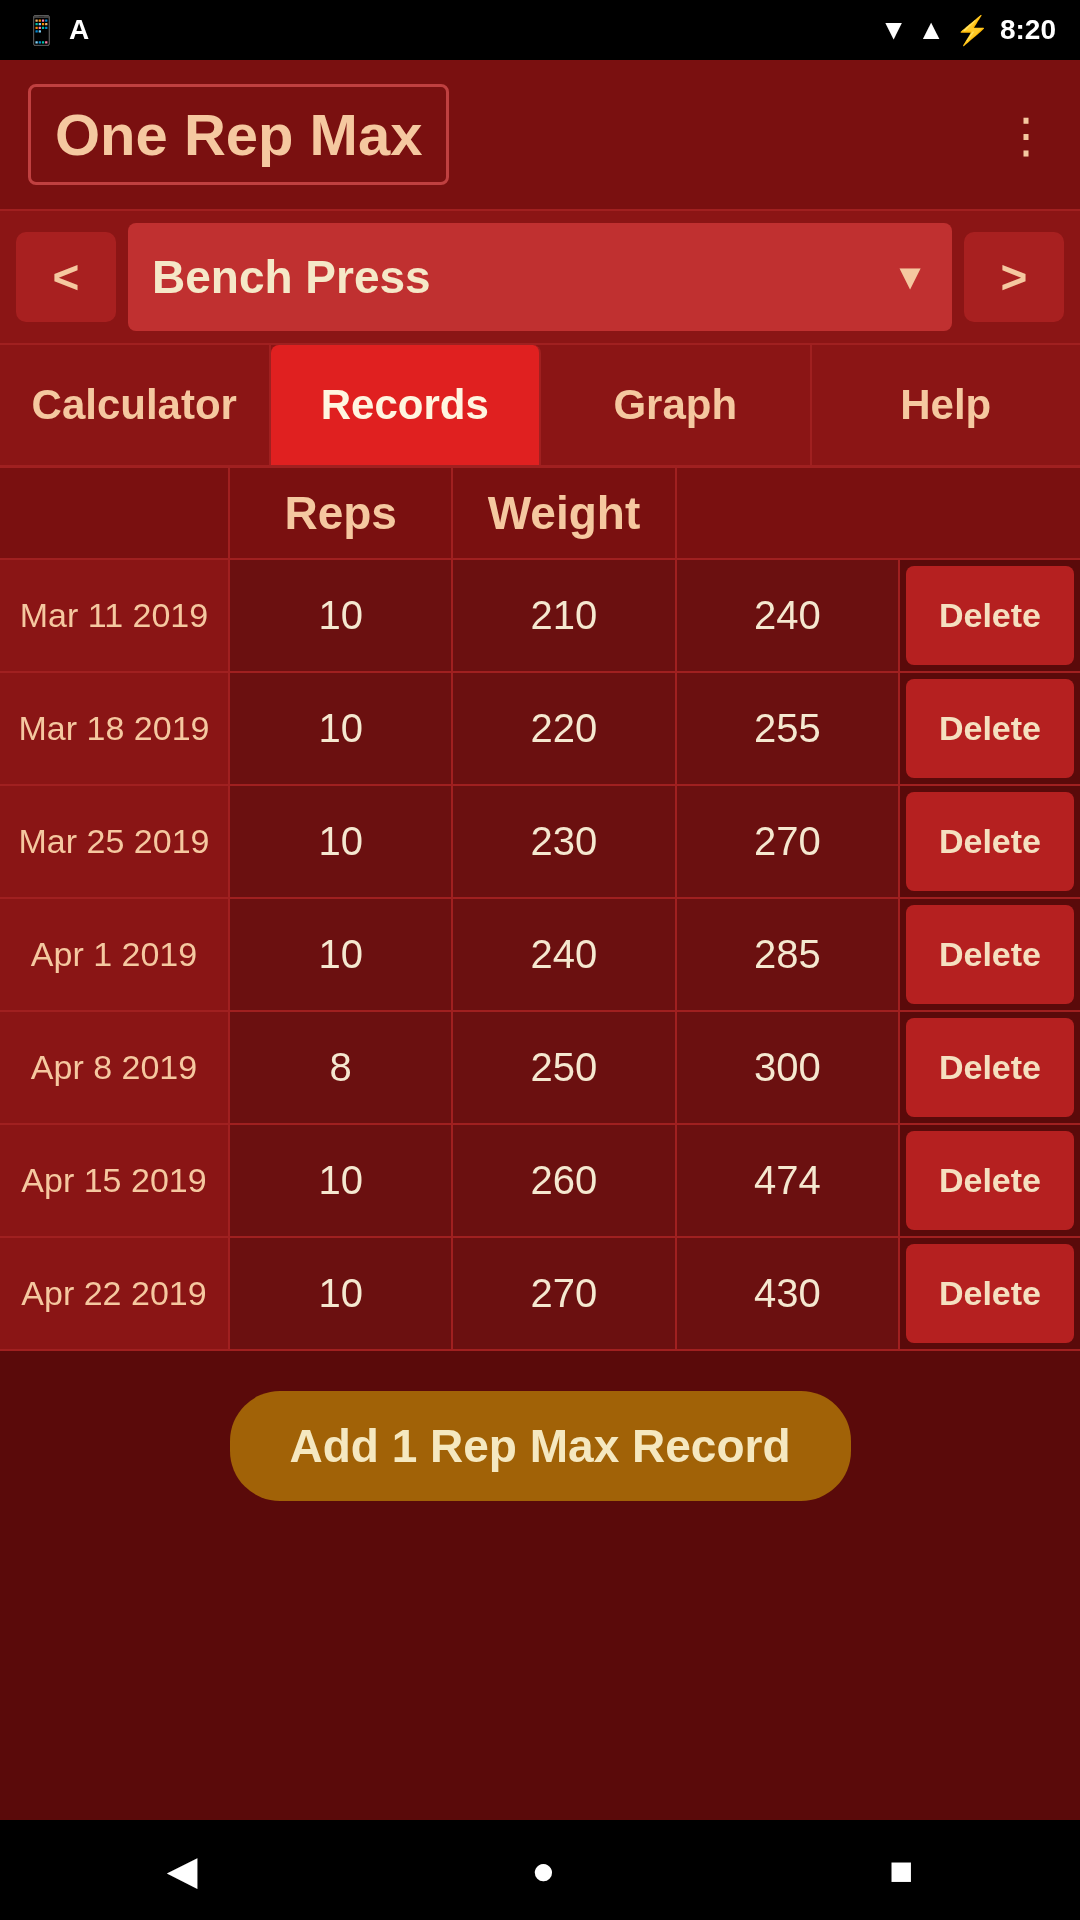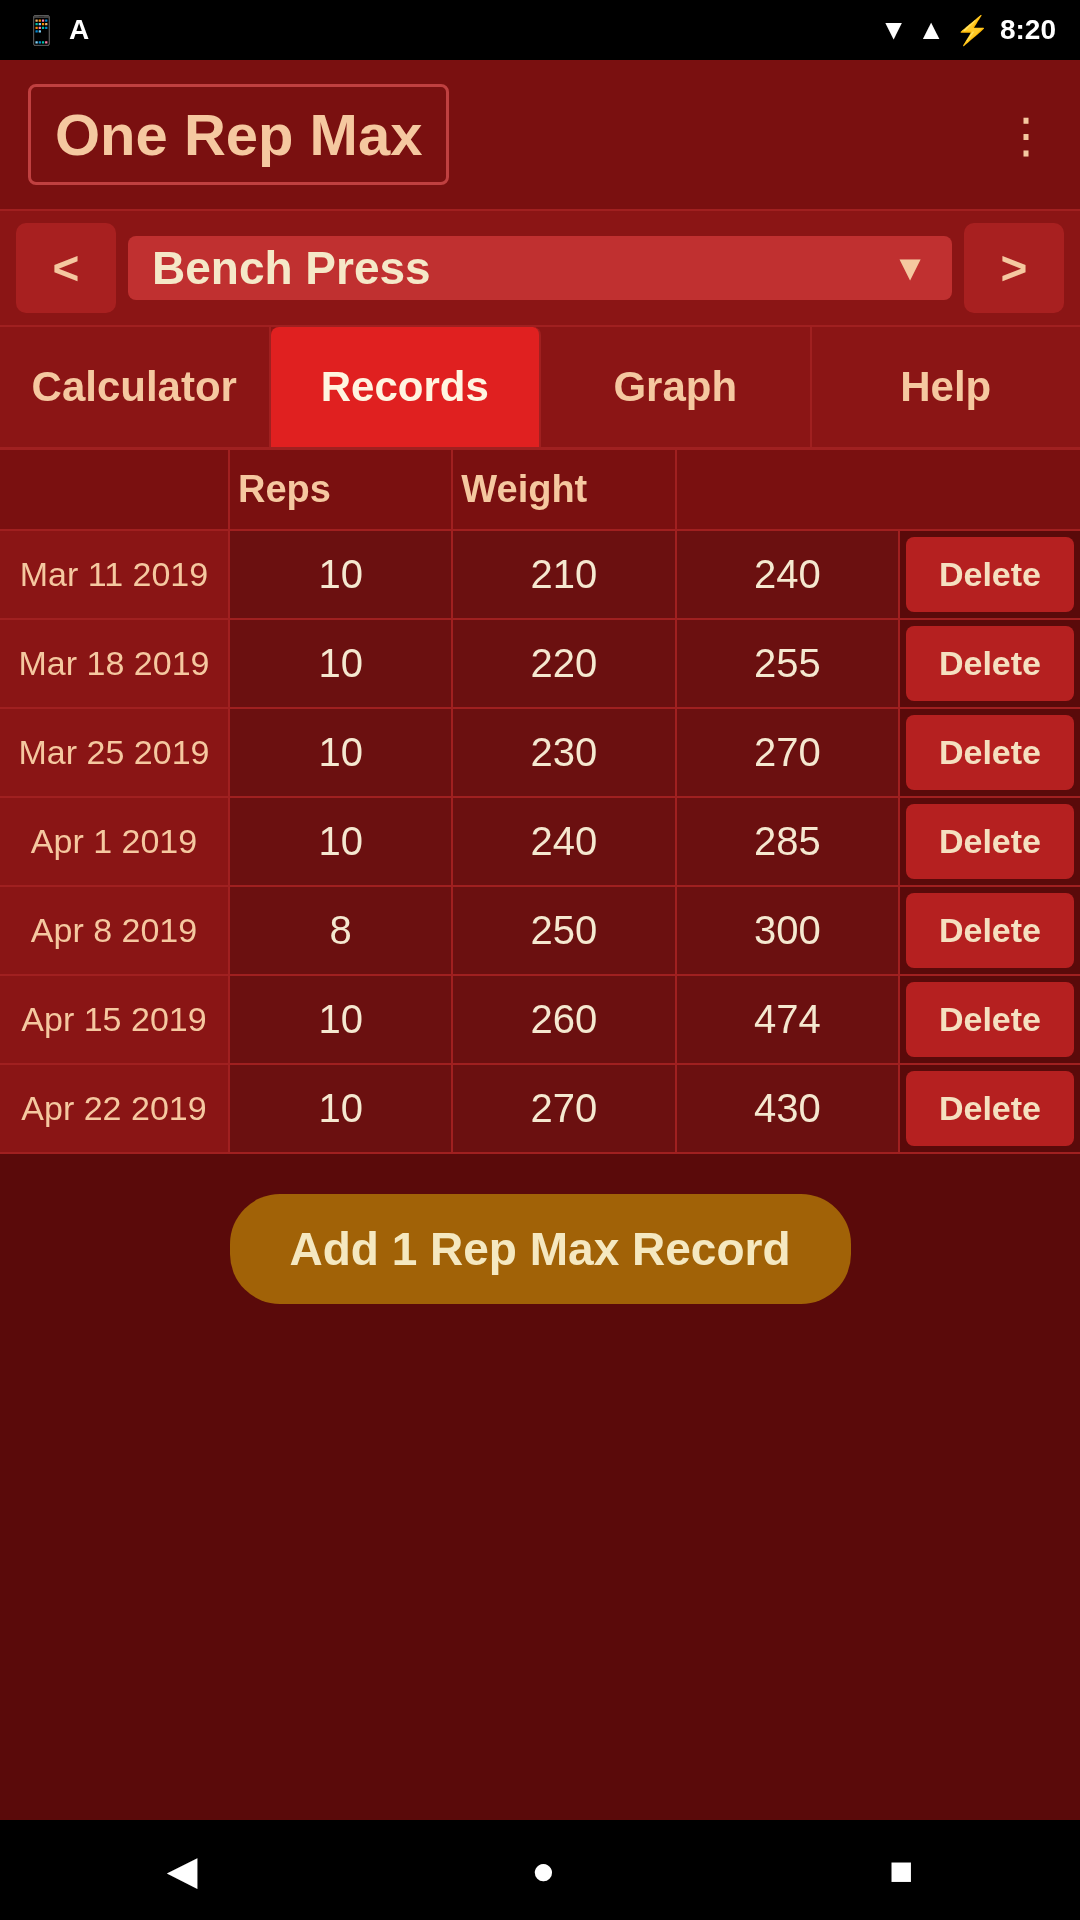--- a/index.html
+++ b/index.html
@@ -85,21 +85,21 @@
     }
     .exercise-dropdown {
       flex: 1;
       background: #c03030;
       border: none;
       border-radius: 8px;
       color: #f5e8c8;
       font-size: 46px;
       font-weight: bold;
       padding: 16px 24px;
-      height: 64px;
+      height: 108px;
       display: flex;
       align-items: center;
       justify-content: space-between;
       cursor: pointer;
     }
     .dropdown-arrow {
       font-size: 36px;
       color: #f5c8a0;
     }
 
@@ -137,40 +137,41 @@
 
     
     .col-headers {
       display: grid;
       grid-template-columns: 230px 1fr 1fr 1fr 180px;
       background: #7a1010;
       border-bottom: 2px solid #a02020;
     }
     .col-header {
       padding: 18px 8px;
-      color: #f5c8a0;
-      font-size: 38px;
+      text-align: center;
+      color: #f5c8a0;
+      font-size: 46px;
       font-weight: bold;
       border-right: 2px solid #a02020;
     }
     .col-header:last-child { border-right: none; }
     .col-header:first-child { background: transparent; }
 
     
     .data-rows {
       display: flex;
       flex-direction: column;
     }
     .data-row {
       display: grid;
       grid-template-columns: 230px 1fr 1fr 1fr 180px;
       border-bottom: 2px solid #a02020;
     }
     .cell {
-      padding: 18px 8px;
+      padding: 30px 8px;
       text-align: center;
       color: #f5e8d0;
       font-size: 40px;
       border-right: 2px solid #a02020;
       background: #6b1010;
       display: flex;
       align-items: center;
       justify-content: center;
     }
     .cell:last-child { border-right: none; }

